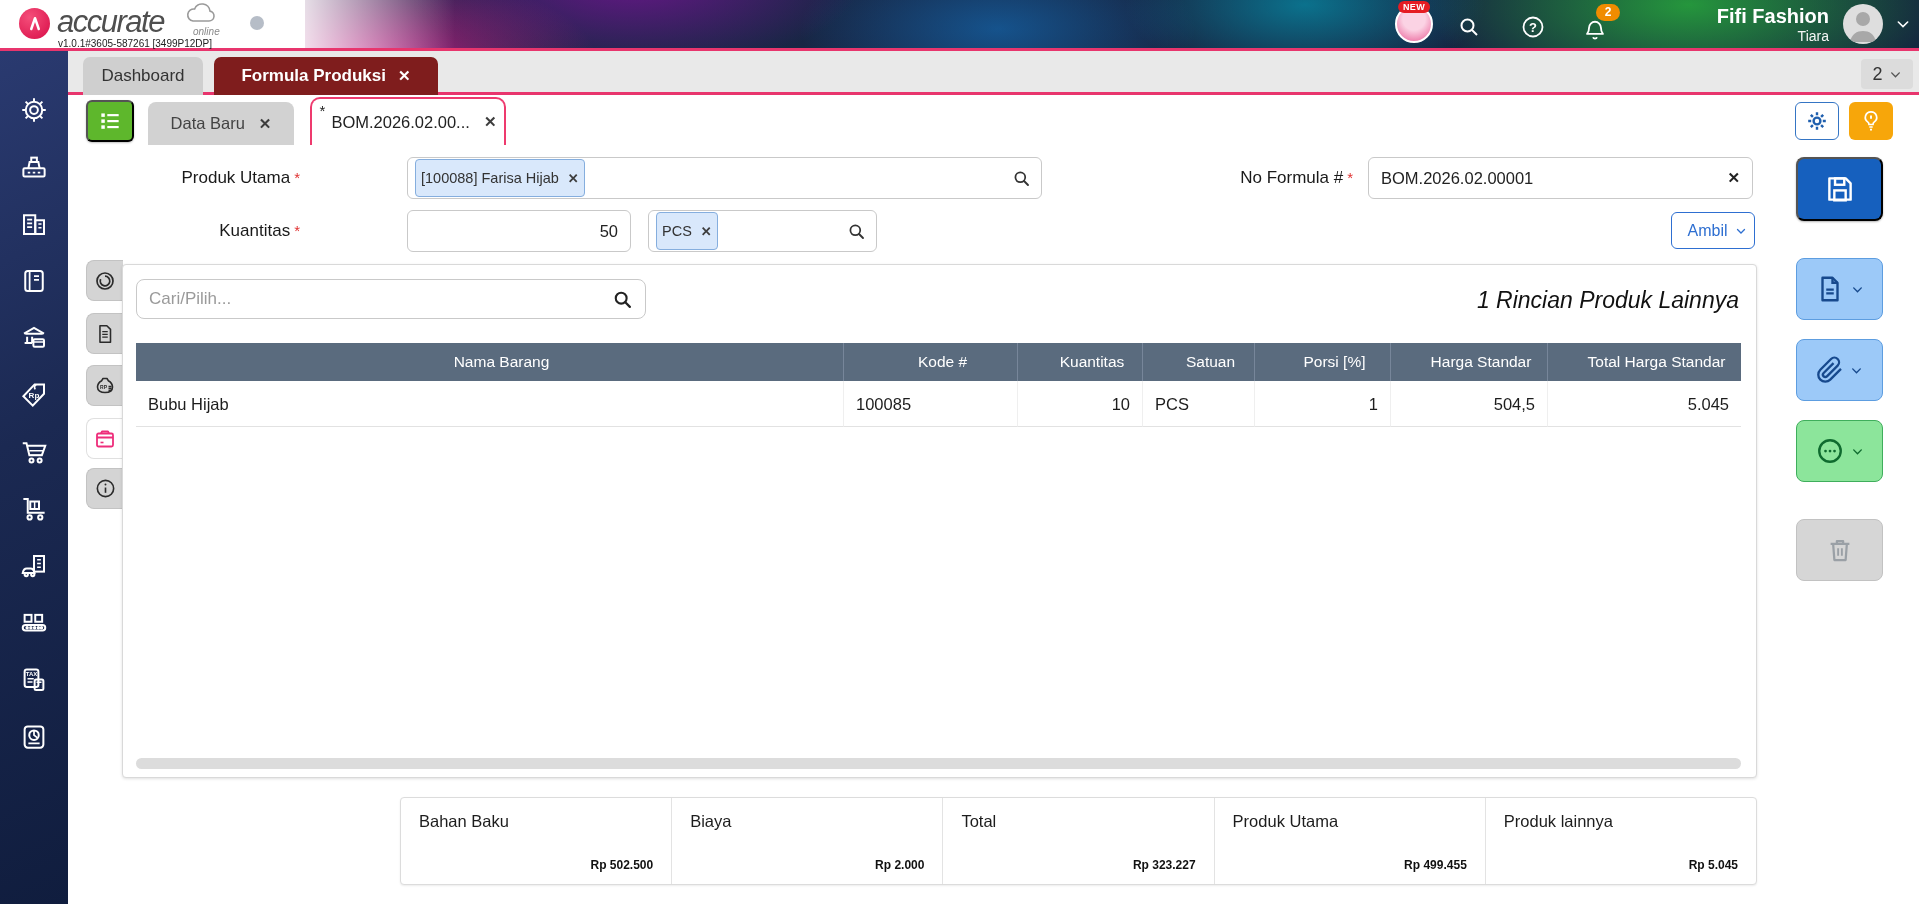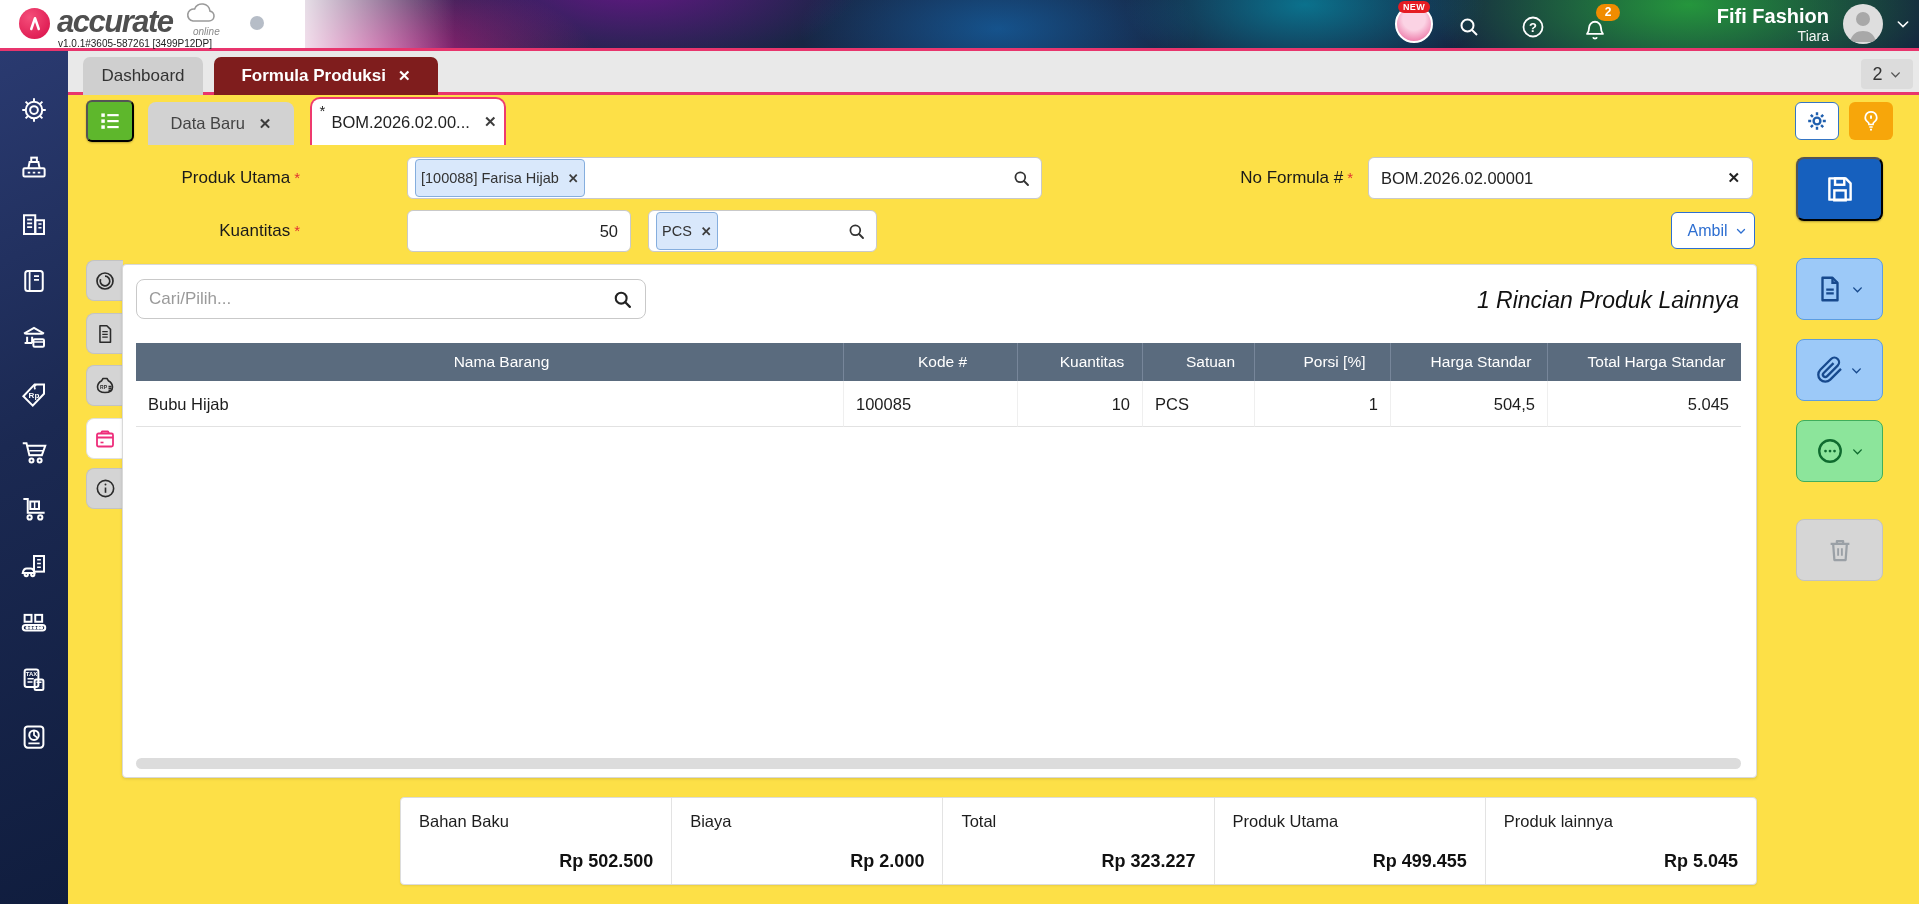--- a/index.html
+++ b/index.html
@@ -15,21 +15,21 @@
       radial-gradient(ellipse 330px 140px at 52% 60%, rgba(20,120,200,.55), transparent 60%),
       radial-gradient(ellipse 300px 130px at 68% 10%, rgba(0,190,215,.5), transparent 60%),
       radial-gradient(ellipse 420px 170px at 88% 10%, rgba(40,170,60,.85), transparent 62%),
       linear-gradient(90deg,#1a2848,#14233f);
     border-bottom:3px solid #e8356d; }
   .brand-white { position:absolute; left:0; top:0; width:305px; height:48px; background:#fff; }
   .brand-fade { position:absolute; left:305px; top:0; width:150px; height:48px;
     background:linear-gradient(90deg,#ffffff, rgba(255,255,255,0)); opacity:.85; }
   .logo-circle { position:absolute; left:19px; top:8px; width:31px; height:31px; border-radius:50%;
     background:radial-gradient(circle at 35% 30%, #f54e7a, #d80d47); display:flex; align-items:center; justify-content:center; }
-  .brand-name { position:absolute; left:57px; top:4px; font-size:31px; font-weight:bold; font-style:italic;
+  .brand-name { position:absolute; left:57px; top:4px; font-size:31px; font-weight:normal; font-style:italic;
     color:#4f4f4f; letter-spacing:-1.5px; }
   .brand-cloud { position:absolute; left:184px; top:2px; }
   .brand-online { position:absolute; left:193px; top:26px; font-size:10px; font-style:italic; color:#8a8a8a; }
   .brand-version { position:absolute; left:58px; top:38px; font-size:10px; color:#222; white-space:nowrap; }
   .header-dot { position:absolute; left:250px; top:16px; width:14px; height:14px; border-radius:50%; background:#a9b2bd; opacity:.85; }
   .hbtn { position:absolute; top:10px; width:34px; height:34px; display:flex; align-items:center; justify-content:center; cursor:pointer; }
   .avatar-new { position:absolute; left:1395px; top:5px; width:38px; height:38px; border-radius:50%;
     background:radial-gradient(circle at 50% 35%, #fbd3e4 40%, #f08bb4 75%, #d4578d); border:2px solid #ffffff; }
   .new-pill { position:absolute; left:50%; transform:translateX(-50%); top:-6px; background:#e51c23; color:#fff;
     font-size:9px; font-weight:bold; padding:1px 5px; border-radius:7px; letter-spacing:.3px; }
@@ -53,21 +53,21 @@
   .win-count { position:absolute; right:6px; top:8px; height:30px; min-width:52px; background:#dcdcdc; border-radius:4px;
     color:#333; font-size:18px; display:flex; align-items:center; justify-content:center; gap:6px; cursor:pointer; }
 
   
   .sidebar { position:absolute; left:0; top:51px; width:68px; height:853px;
     background:linear-gradient(155deg,#2a3a70 0%, #1b2952 45%, #101d3e 100%);
     display:flex; flex-direction:column; align-items:center; padding-top:30px; }
   .side-item { width:68px; height:57px; display:flex; align-items:center; justify-content:center; cursor:pointer; }
 
   
-  .content { position:absolute; left:68px; top:95px; width:1851px; height:809px; background:#fde047;text-decoration:underline; }
+  .content { position:absolute; left:68px; top:95px; width:1851px; height:809px; background:#ffffff;text-decoration:underline; }
 
   
   .btn-list { position:absolute; left:18px; top:5px; width:48px; height:42px; background:#5eb72c; border-radius:6px;
     display:flex; align-items:center; justify-content:center; cursor:pointer; box-shadow:0 1px 2px rgba(0,0,0,.25); }
   .subtab { position:absolute; display:flex; align-items:center; justify-content:center; gap:14px; cursor:pointer; }
   .subtab-databaru { left:80px; top:7px; width:146px; height:43px; background:#d2d2d2; border-radius:8px 8px 0 0;
     color:#444; font-size:16.5px; }
   .subtab-bom { left:242px; top:2px; width:196px; height:48px; background:#fff; border:2px solid #ee3a6e;
     border-bottom:none; border-radius:10px 10px 0 0; color:#222; font-size:16.5px; }
   .dirty-star { align-self:flex-start; margin:3px -8px 0 0; font-size:15px; }
@@ -127,21 +127,21 @@
   .tbl-body .cell:first-child { border-left:none; }
   .al { text-align:left; } .ar { text-align:right; }
   .hscroll { position:absolute; left:13px; bottom:8px; width:1605px; height:11px; background:#dcdcdc; border-radius:6px; }
 
   
   .summary { position:absolute; left:332px; top:702px; width:1357px; height:88px; background:#fff;
     border:1px solid #dcdcdc; border-radius:4px; box-shadow:0 1px 2px rgba(0,0,0,.08); display:flex; }
   .sum-cell { flex:1; position:relative; border-left:1px solid #e3e3e3; }
   .sum-cell:first-child { border-left:none; }
   .sum-label { position:absolute; left:18px; top:14px; font-size:16.5px; color:#1d1d1d; }
-  .sum-value { position:absolute; right:18px; bottom:12px; font-size:18px; font-weight:bold; color:#111; }
+  .sum-value { position:absolute; right:18px; bottom:12px; font-size:12px; font-weight:bold; color:#111; }
 
   svg { display:block; }
 </style>
 </head>
 <body>
 
 <div class="app">
 
   <header class="topbar">
     <div class="brand-white"></div>

